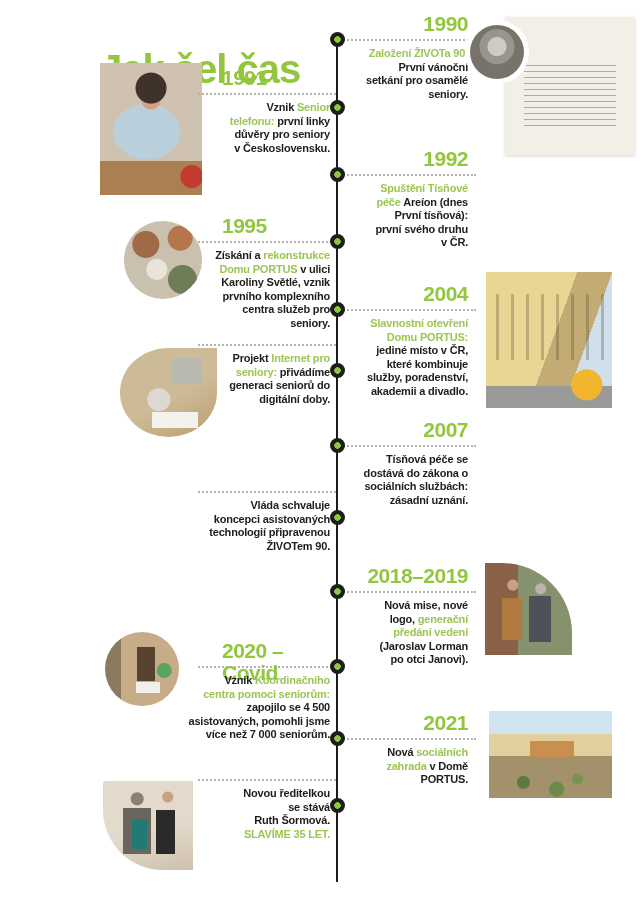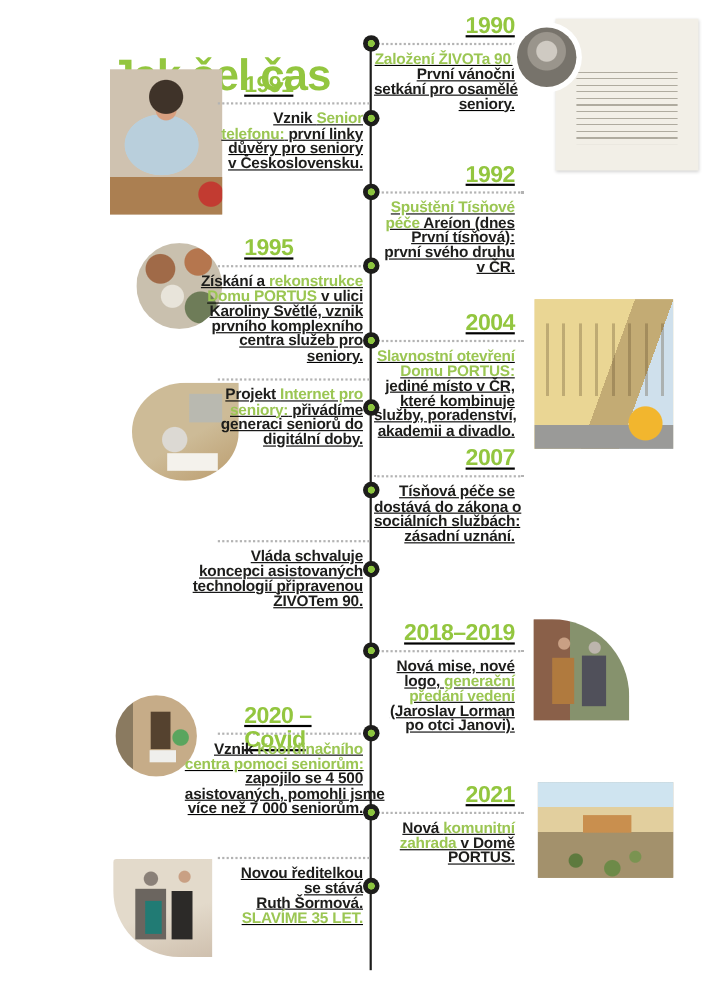--- a/index.html
+++ b/index.html
@@ -13,40 +13,40 @@
   
   #spine { position:absolute; left:336px; top:39px; width:2px; height:843px; background:#1d1d1b; }
   .node { position:absolute; left:330px; width:15px; height:15px; border-radius:50%;
     background: radial-gradient(circle at 50% 50%, #8dc63f 0 3px, #1d1d1b 3.5px); z-index:4; }
   .node:nth-of-type(1){top:32px} .node:nth-of-type(2){top:100px} .node:nth-of-type(3){top:167px}
   .node:nth-of-type(4){top:234px} .node:nth-of-type(5){top:302px} .node:nth-of-type(6){top:363px}
   .node:nth-of-type(7){top:438px} .node:nth-of-type(8){top:510px} .node:nth-of-type(9){top:584px}
   .node:nth-of-type(10){top:659px} .node:nth-of-type(11){top:731px} .node:nth-of-type(12){top:798px}
 
   
-  .entry { position:absolute; z-index:3;text-decoration:underline; }
+  .entry { position:absolute; z-index:3; }
   .entry.left  { left:168px; width:168px; }
   .entry.right { left:340px; width:136px; }
   .year { height:22px; line-height:22px; font-size:21px; font-weight:bold; color:#93c63f;
     margin-bottom:4px; letter-spacing:-0.5px; }
   .entry.left  .year { text-align:left; padding-left:54px; }
   .entry.right .year { text-align:right; padding-right:8px; }
   .dash { height:0; border-top:2px dotted #b3b3b3; }
   .entry.left .dash { margin-left:30px; }
-  .text { margin-top:6px; font-size:14px; line-height:13.5px; font-weight:bold;
+  .text { margin-top:6px; font-size:11px; line-height:13.5px; font-weight:bold;
     color:#1d1d1b; text-align:right; letter-spacing:-0.2px; }
   .entry.left  .text { padding-right:6px; }
   .entry.right .text { padding-right:8px; }
   .line { white-space:nowrap; }
   .g { color:#9bc653; }
 
   .entry[data-key="1990"]{top:13px}  .entry[data-key="1991"]{top:67px}
   .entry[data-key="1992"]{top:148px} .entry[data-key="1995"]{top:215px}
   .entry[data-key="2004"]{top:283px} .entry[data-key="2005"]{top:344px}
-  .entry[data-key="2007"]{top:406px} .entry[data-key="2011"]{top:491px}
+  .entry[data-key="2007"]{top:419px} .entry[data-key="2011"]{top:491px}
   .entry[data-key="2018-2019"]{top:565px} .entry[data-key="2020"]{top:640px}
   .entry[data-key="2021"]{top:712px} .entry[data-key="2025"]{top:779px}
 
   
   .photo { position:absolute; z-index:2; }
   #p1991 { left:100px; top:63px; width:102px; height:132px;
     background:
       radial-gradient(circle at 50% 19%, #3f3329 0 15px, rgba(0,0,0,0) 16px),
       radial-gradient(circle at 50% 28%, #d79f7f 0 9px, rgba(0,0,0,0) 10px),
       radial-gradient(34px 28px at 46% 52%, #b9cfdc 0 98%, rgba(0,0,0,0) 100%),
@@ -241,21 +241,21 @@
           <div class="line"><span class="g">centra pomoci seniorům:</span></div>
           <div class="line"><span>zapojilo se 4 500</span></div>
           <div class="line"><span>asistovaných, pomohli jsme</span></div>
           <div class="line"><span>více než 7 000 seniorům.</span></div>
         </div>
       </div>
       <div class="entry right" data-key="2021">
         <div class="year">2021</div>
         <div class="dash"></div>
         <div class="text">
-          <div class="line"><span>Nová </span><span class="g">komunitní</span></div>
+          <div class="line"><span>Nová </span><span class="g">sociálních</span></div>
           <div class="line"><span class="g">zahrada</span><span> v Domě</span></div>
           <div class="line"><span>PORTUS.</span></div>
         </div>
       </div>
       <div class="entry left" data-key="2025">
         <div class="dash"></div>
         <div class="text">
           <div class="line"><span>Novou ředitelkou</span></div>
           <div class="line"><span>se stává</span></div>
           <div class="line"><span>Ruth Šormová.</span></div>

